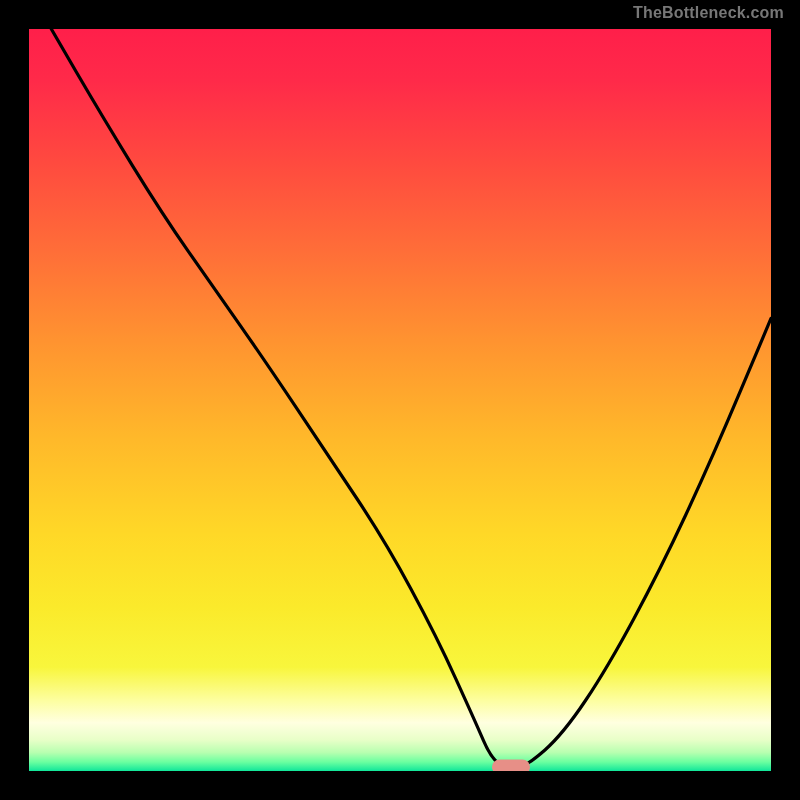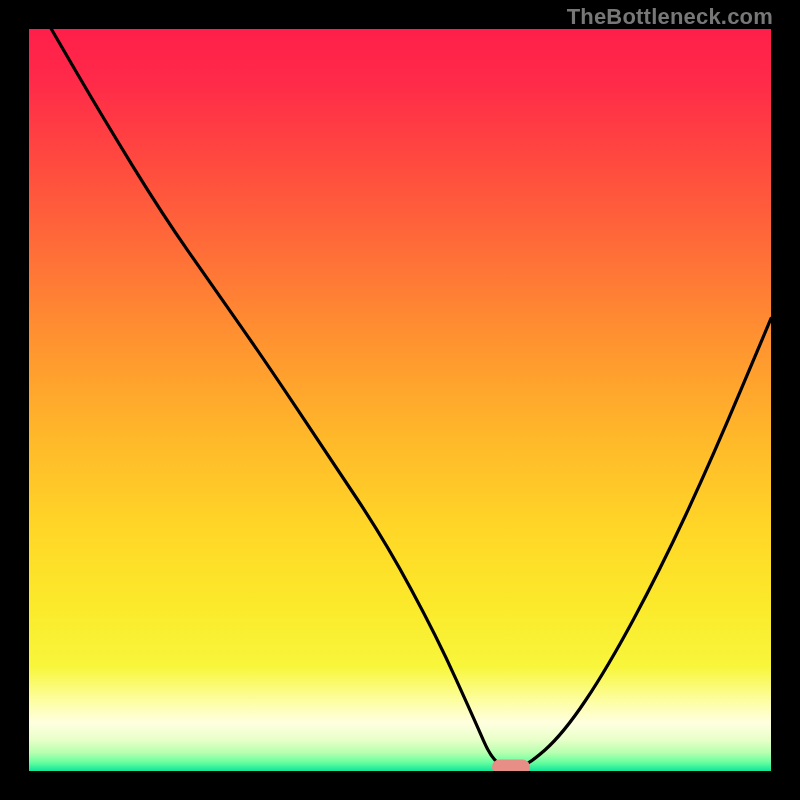--- a/index.html
+++ b/index.html
@@ -24,23 +24,23 @@
     height: 742px;
     overflow: hidden;
   }
   .gradient {
     position: absolute;
     inset: 0;
   }
   .attribution {
     position: absolute;
     top: 4px;
-    right: 27px;
+    right: 16px;
     color: #777;
-    font-size: 22px;
+    font-size: 16px;
     font-weight: 600;
     letter-spacing: 0.2px;
   }
   svg.curve {
     position: absolute;
     inset: 0;
   }
   .marker {
     position: absolute;
     width: 38px;

